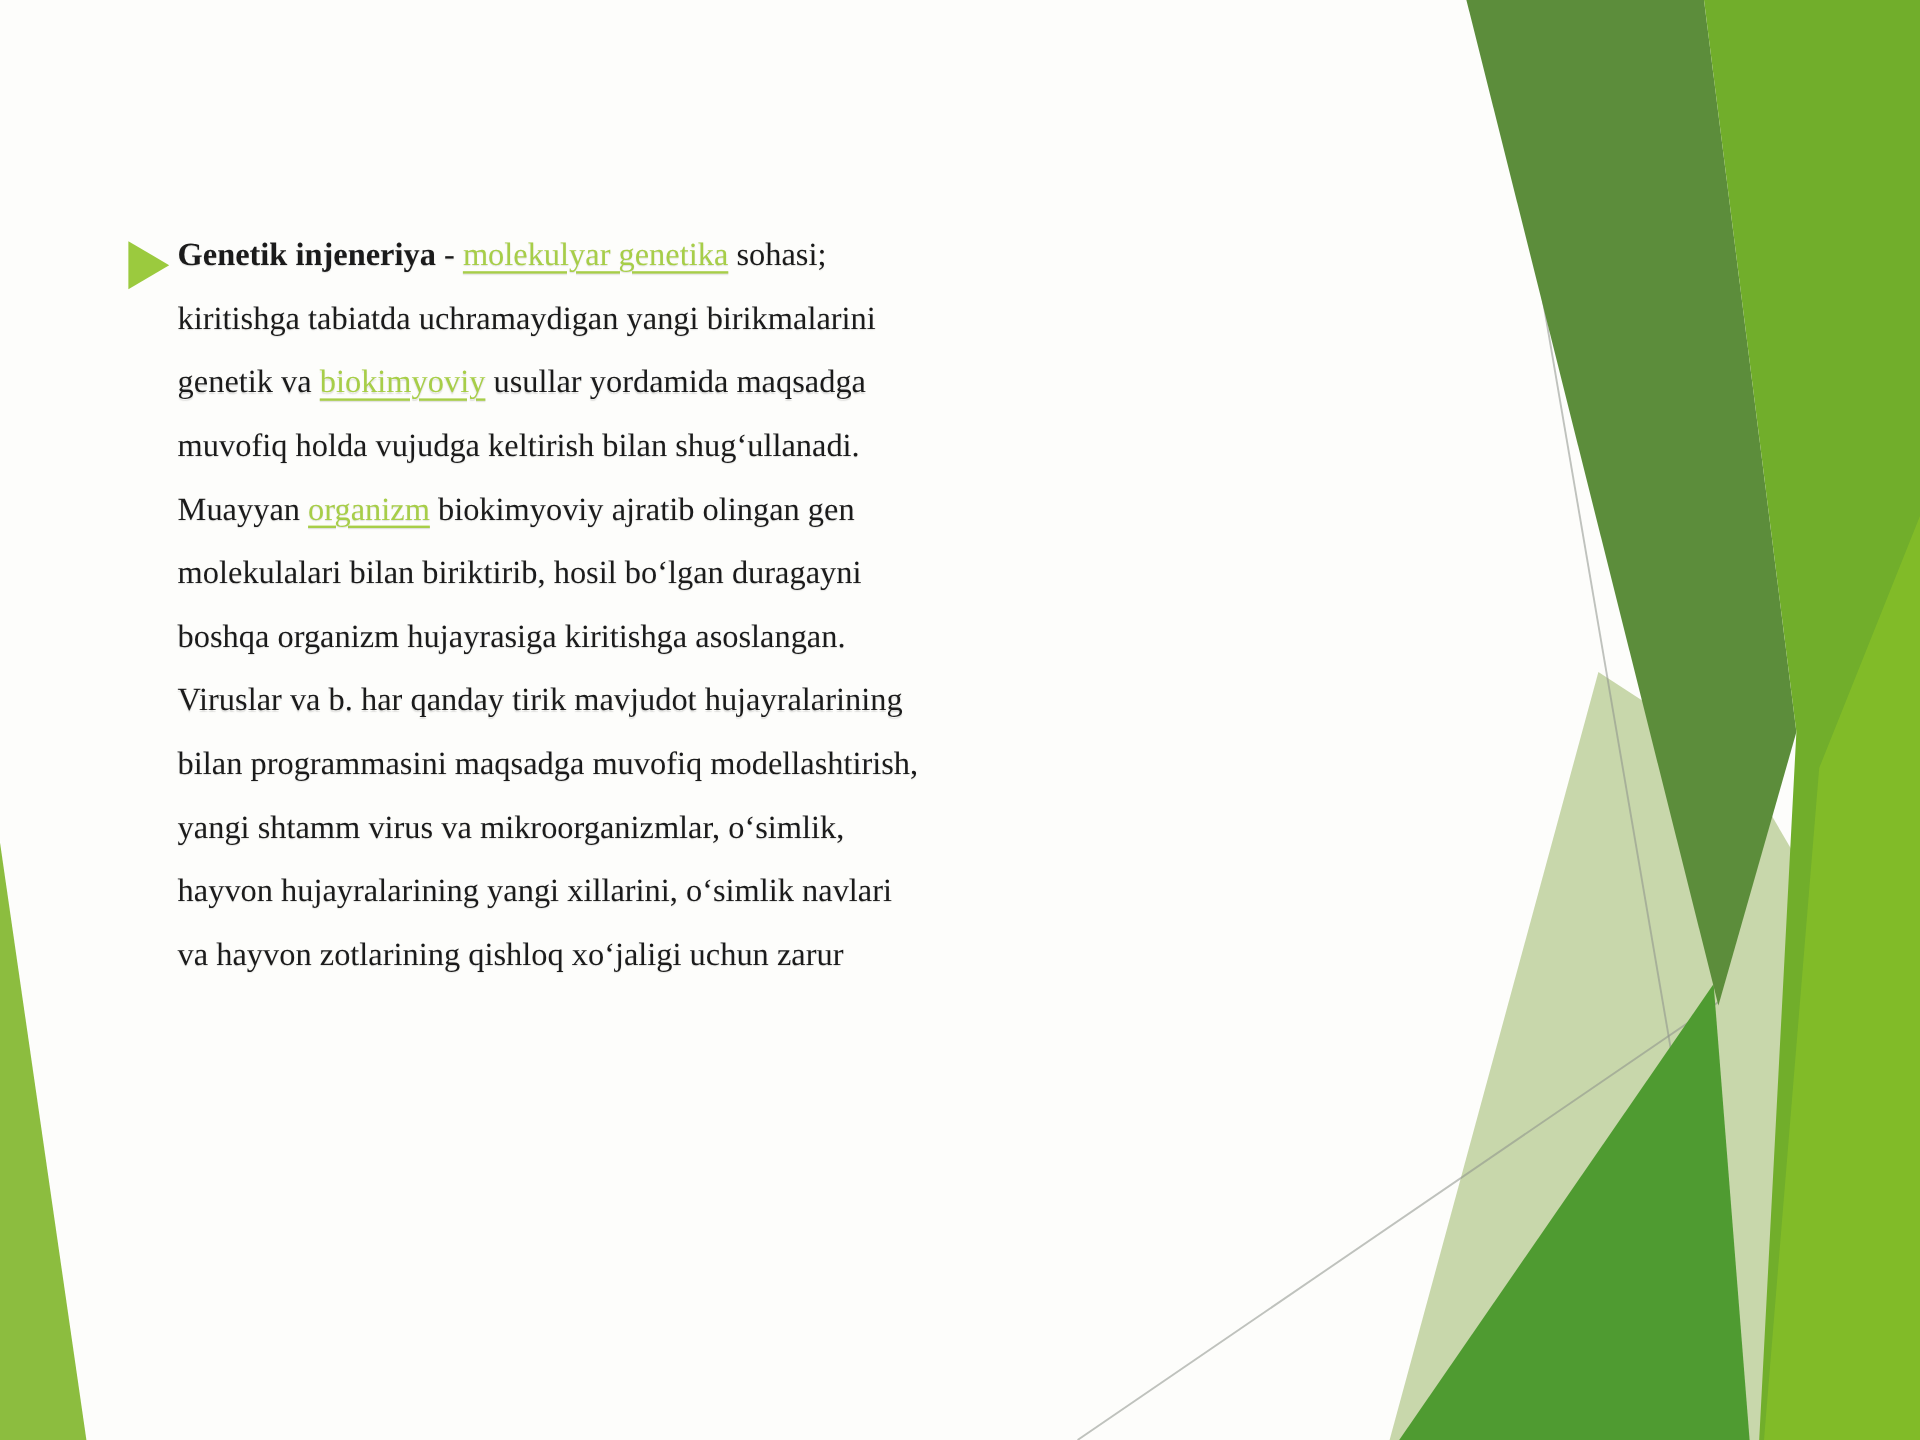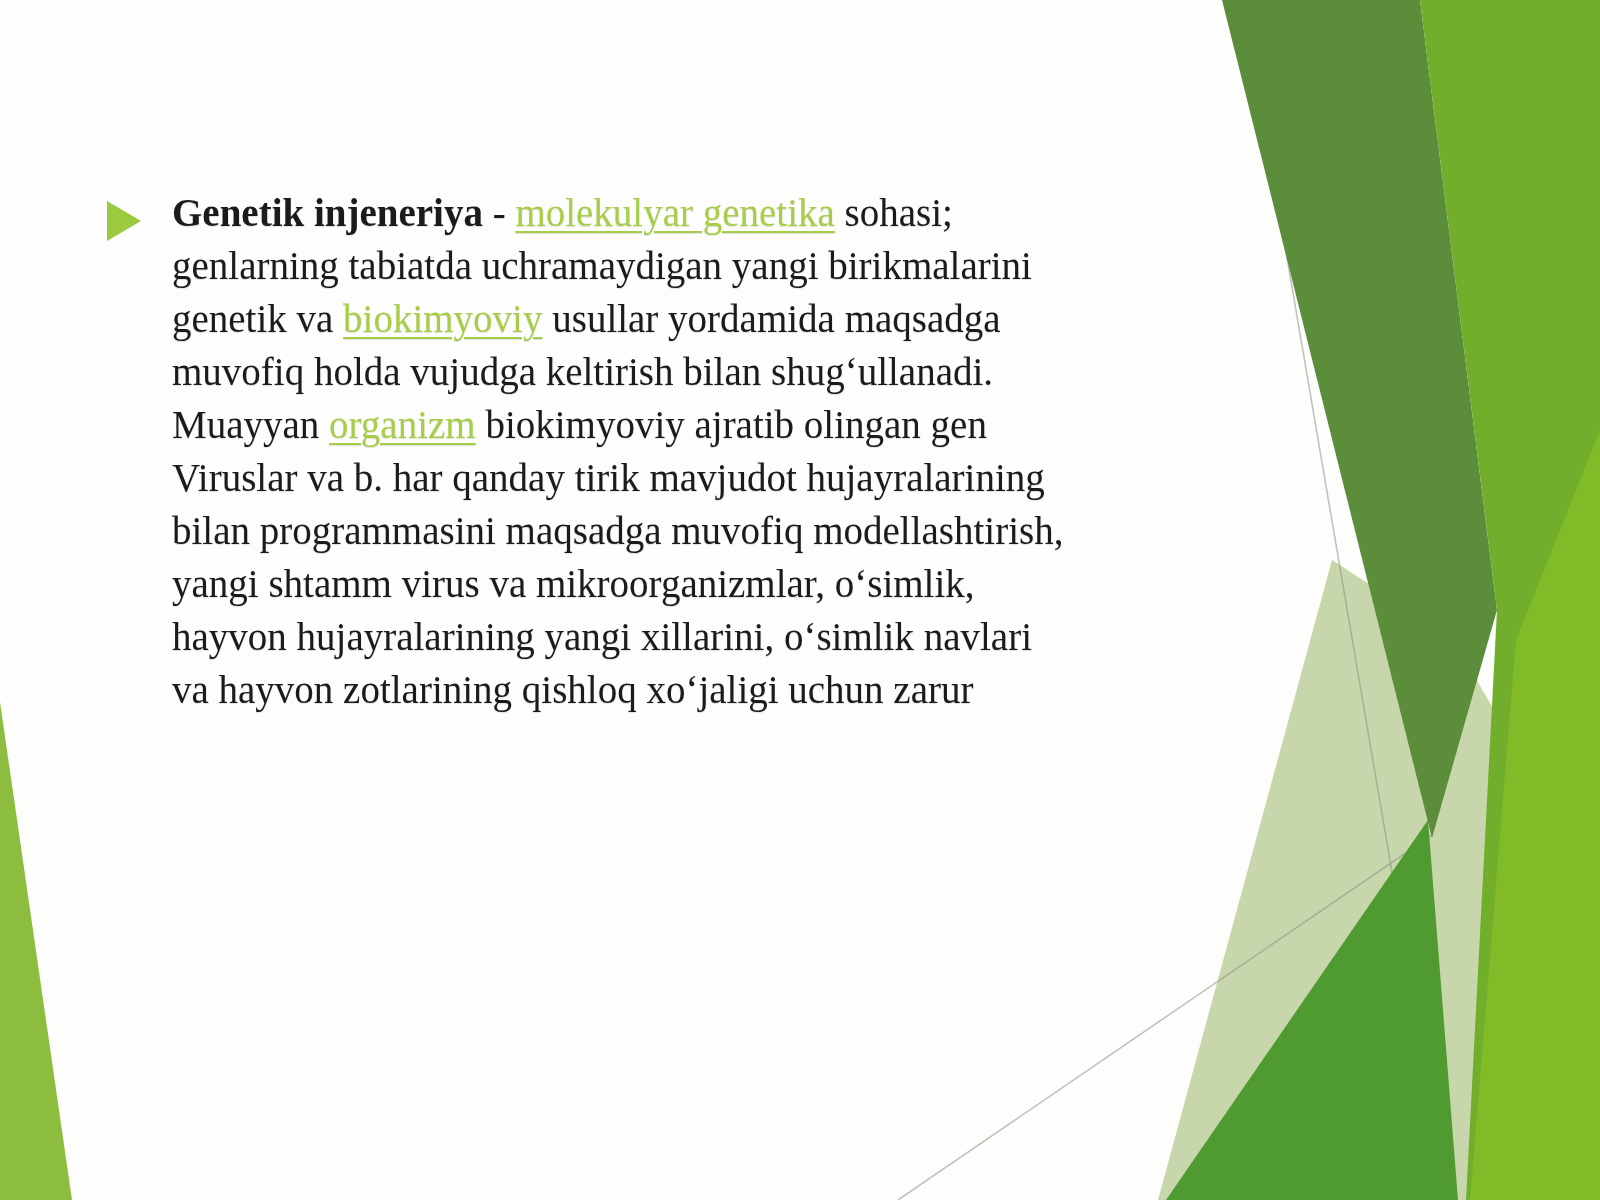--- a/index.html
+++ b/index.html
@@ -12,23 +12,23 @@
   }
   .bg{position:absolute;left:0;top:0;width:1600px;height:1200px;}
   .content{
     position:absolute;
     left:104px;top:186px;
     display:flex;
     align-items:flex-start;
   }
   .bullet-icon{flex:0 0 auto;margin-top:13px;}
   .text{
-    margin-left:28px;
+    margin-left:4px;
     width:1015px;
-    font-size:39px;
+    font-size:27px;
     line-height:53px;
     color:var(--text-color,#1b1b1b);
     text-shadow:0 1px 1px rgba(90,90,90,0.18);
   }
   .line{white-space:nowrap;}
   .seg-bold{font-weight:700;}
   .seg-text{font-weight:400;}
   a.seg-link{
     color:var(--link-color,#a7ce48);
     text-decoration:underline;
@@ -59,24 +59,26 @@
 
     <polygon points="0,702 0,1200 72,1200" fill="#8cbd3f"></polygon>
   </svg>
 
   <div class="content">
     <svg class="bullet-icon" width="40" height="44" viewBox="0 0 40 44">
       <polygon points="3,2 37,22 3,42" fill="#9bca3e"></polygon>
     </svg>
     <div class="text">
         <div class="line"><span class="seg-bold">Genetik injeneriya</span><span class="seg-text"> - </span><a class="seg-link">molekulyar genetika</a><span class="seg-text"> sohasi;</span></div>
-        <div class="line"><span class="seg-text">genlarning tabiatda uchramaydigan yangi birikmalarini</span></div>
+        <div class="line"><span class="seg-text">kiritishga tabiatda uchramaydigan yangi birikmalarini</span></div>
         <div class="line"><span class="seg-text">genetik va </span><a class="seg-link">biokimyoviy</a><span class="seg-text"> usullar yordamida maqsadga</span></div>
         <div class="line"><span class="seg-text">muvofiq holda vujudga keltirish bilan shug‘ullanadi.</span></div>
         <div class="line"><span class="seg-text">Muayyan </span><a class="seg-link">organizm</a><span class="seg-text"> biokimyoviy ajratib olingan gen</span></div>
+        <div class="line"><span class="seg-text">molekulalari bilan biriktirib, hosil bo‘lgan duragayni</span></div>
+        <div class="line"><span class="seg-text">boshqa organizm hujayrasiga kiritishga asoslangan.</span></div>
         <div class="line"><span class="seg-text">Viruslar va b. har qanday tirik mavjudot hujayralarining</span></div>
         <div class="line"><span class="seg-text">bilan programmasini maqsadga muvofiq modellashtirish,</span></div>
         <div class="line"><span class="seg-text">yangi shtamm virus va mikroorganizmlar, o‘simlik,</span></div>
         <div class="line"><span class="seg-text">hayvon hujayralarining yangi xillarini, o‘simlik navlari</span></div>
         <div class="line"><span class="seg-text">va hayvon zotlarining qishloq xo‘jaligi uchun zarur</span></div>
       </div>
   </div>
 
 </div>
 

